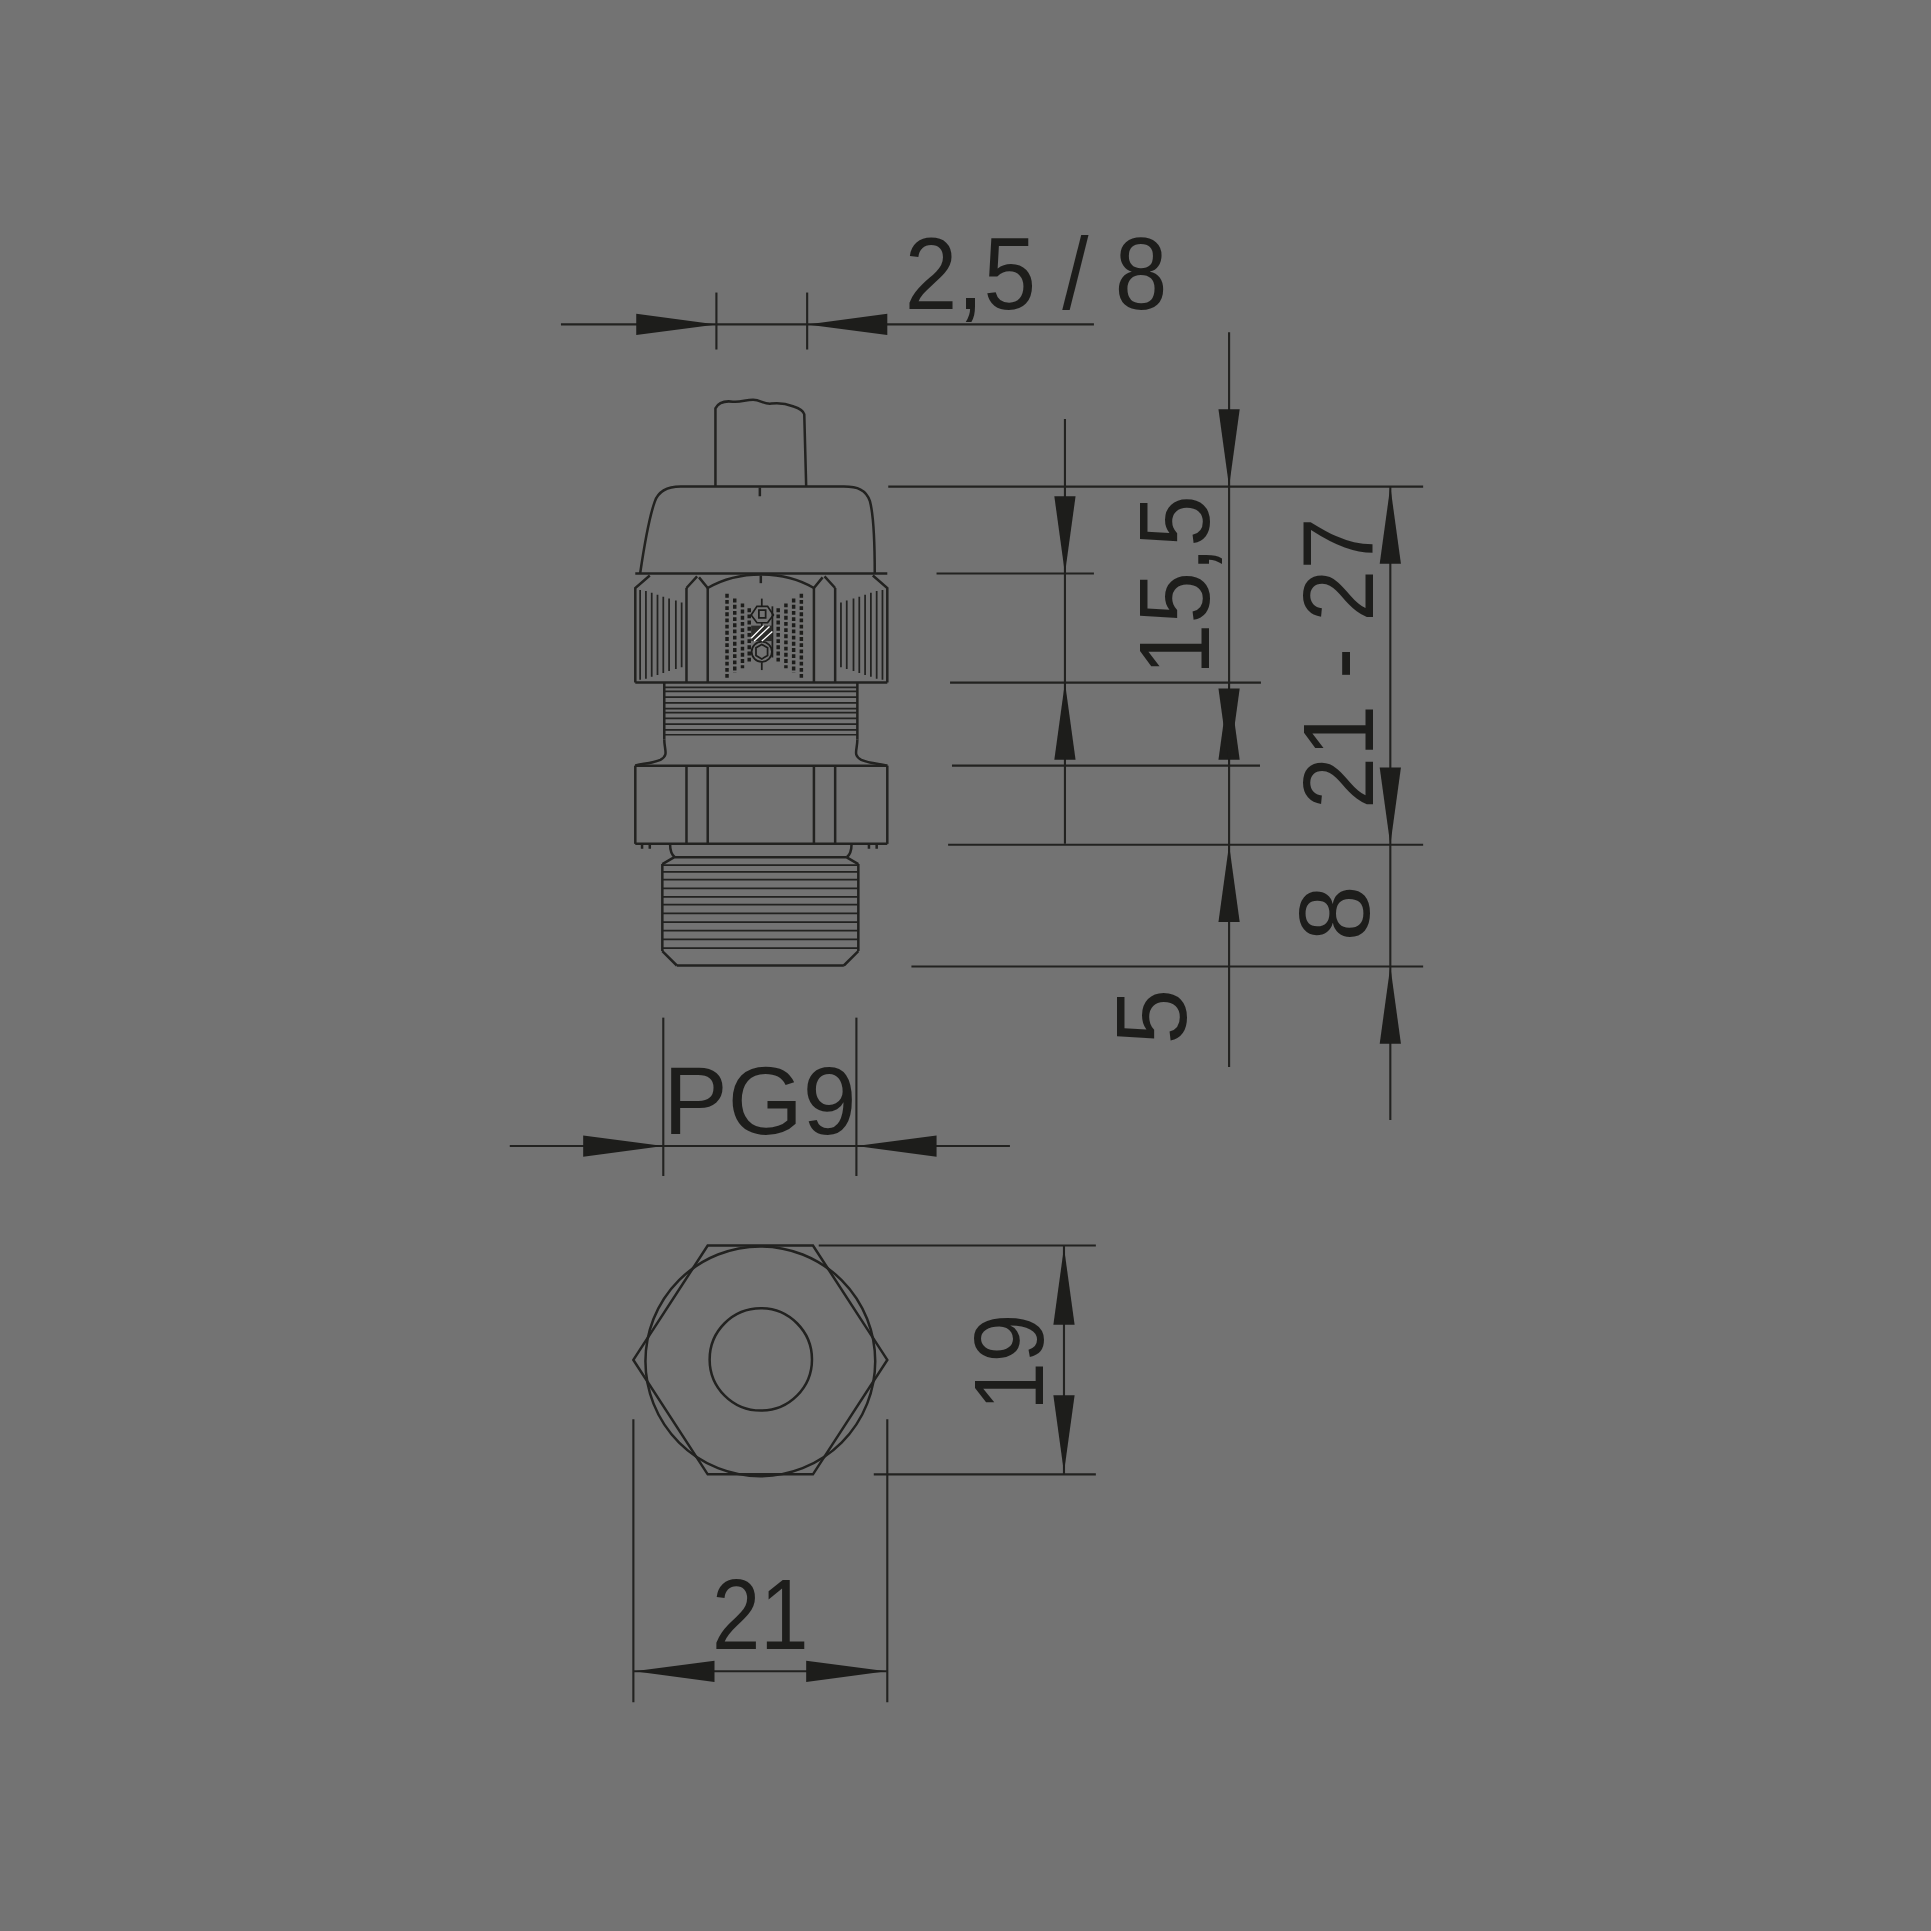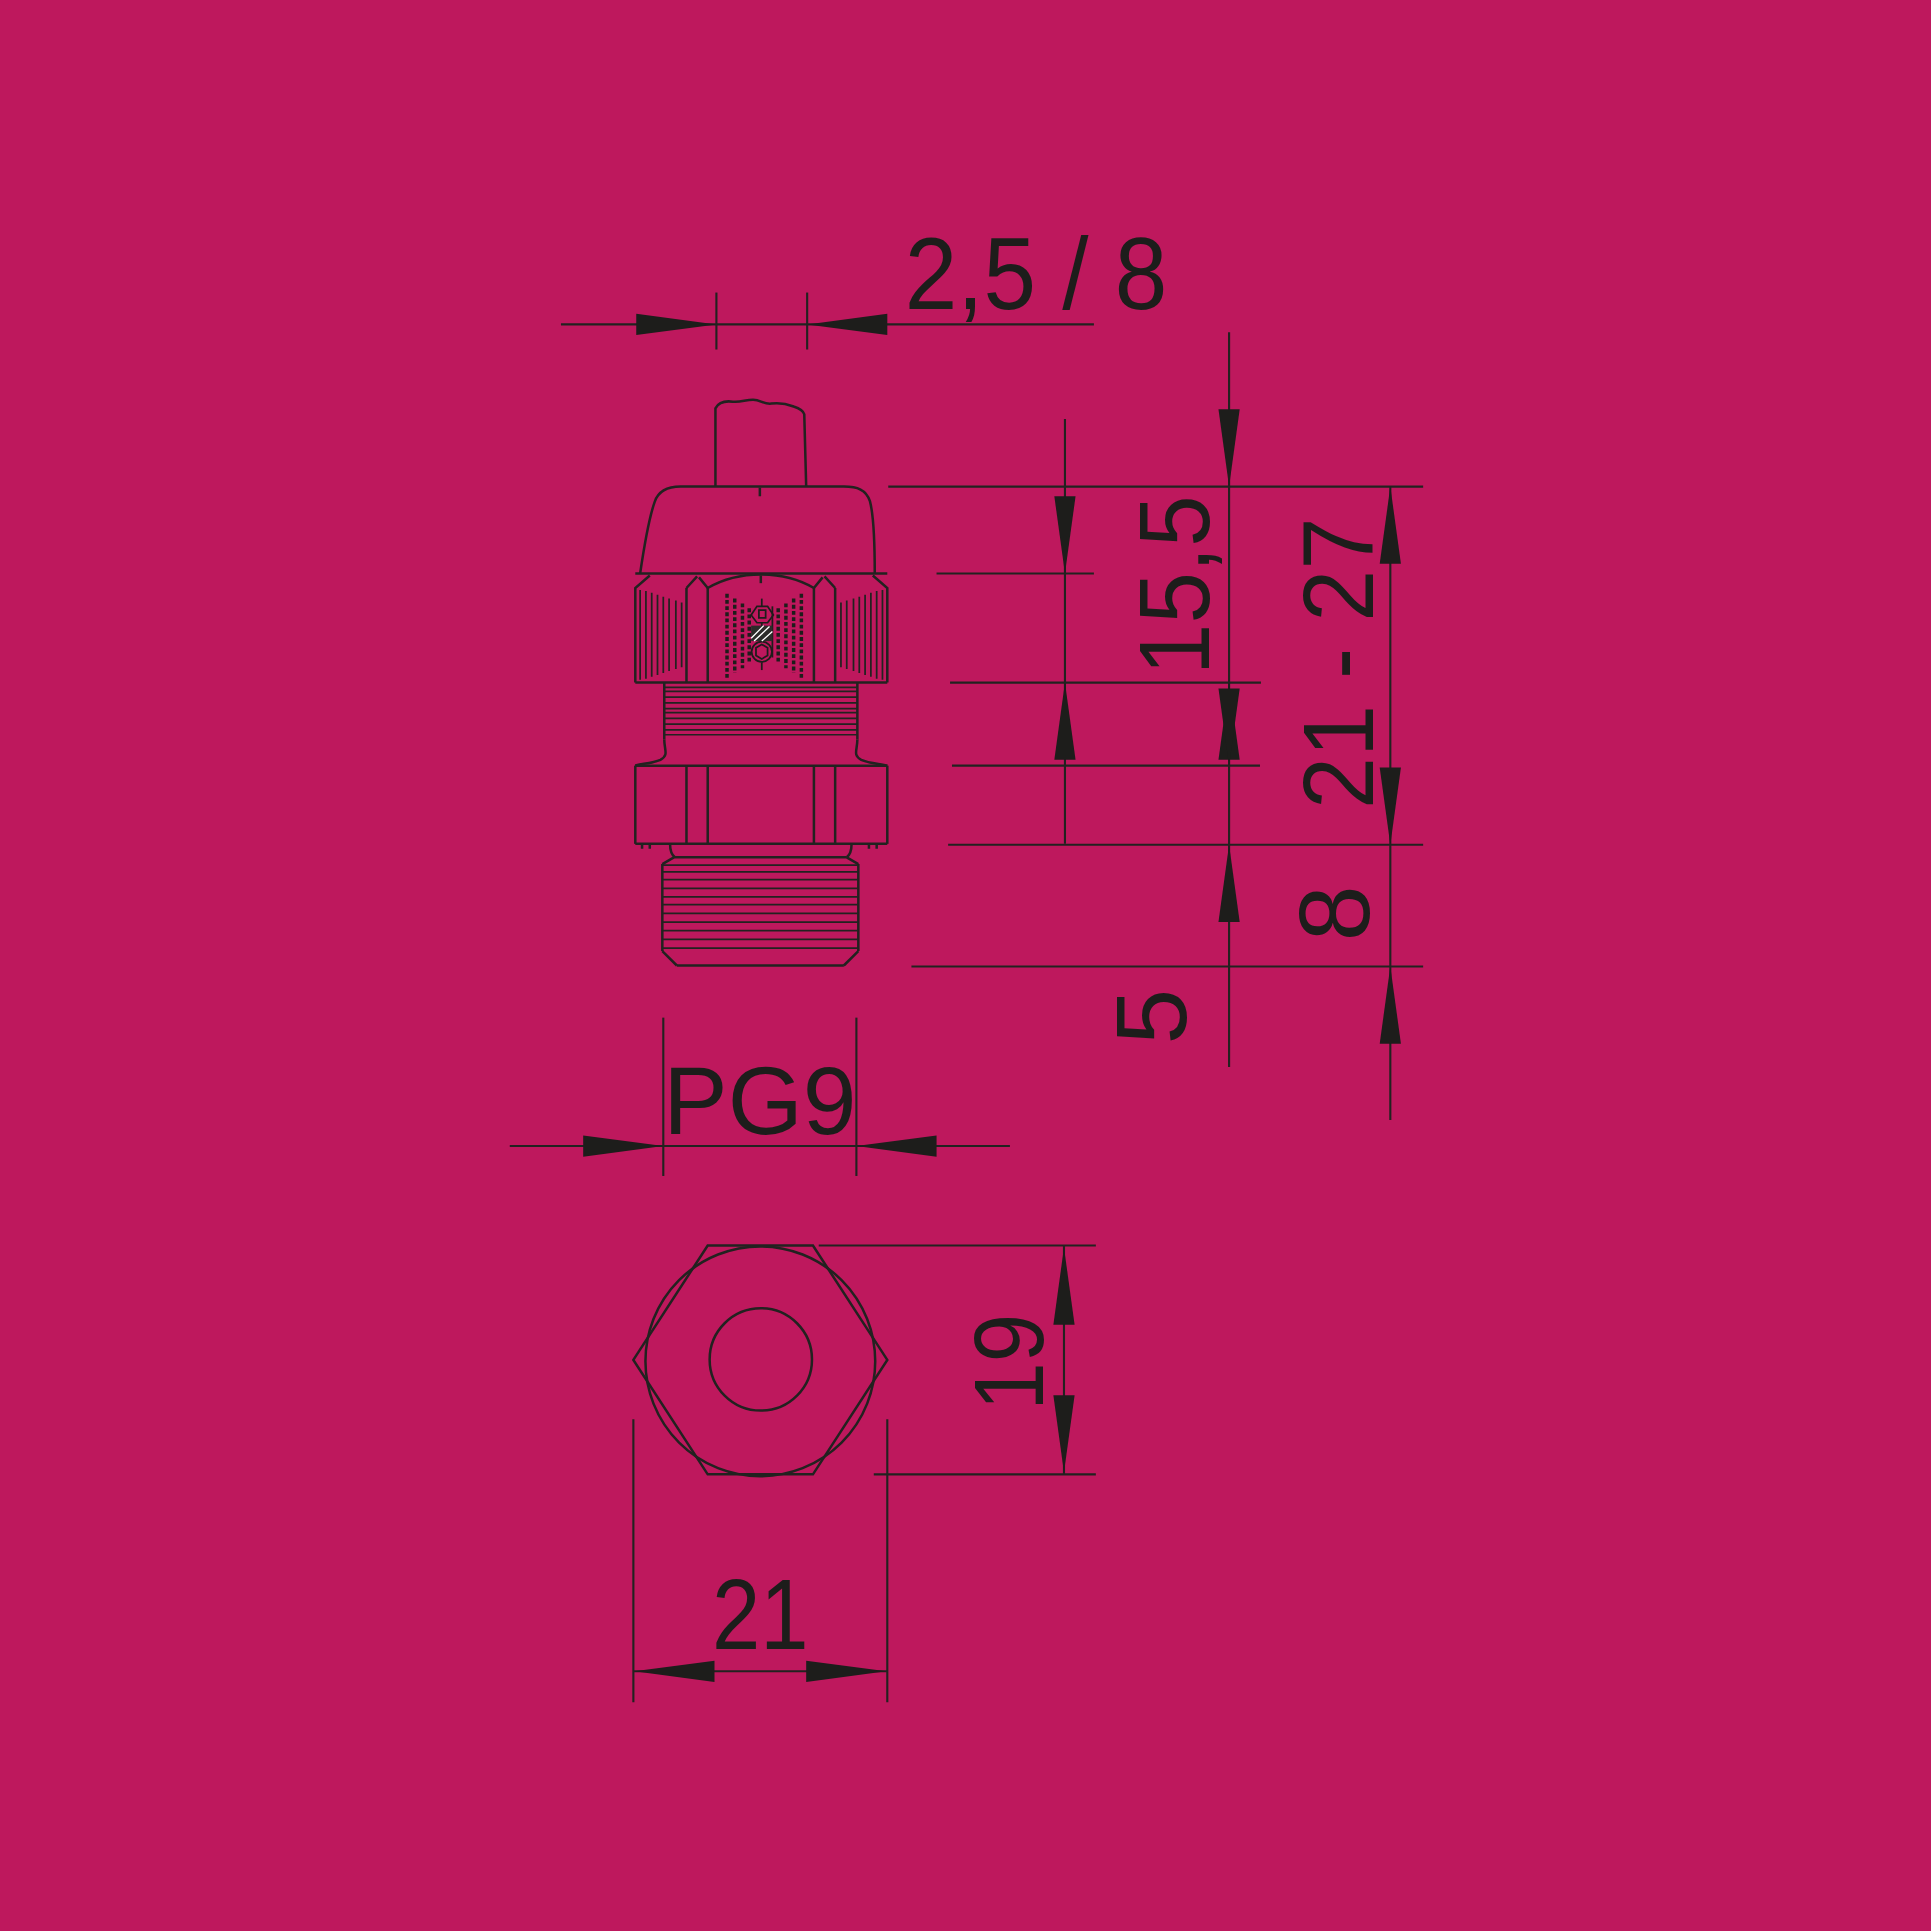--- a/index.html
+++ b/index.html
@@ -1,16 +1,16 @@
 <!DOCTYPE html>
 <html><head>
 <meta charset="utf-8">
 <style>
   html,body{margin:0;padding:0;background:#ffffff;}
-  #page{width:1931px;height:1931px;position:relative;background:#be185d;overflow:hidden;}
+  #page{width:1931px;height:1931px;position:relative;background:#737373;overflow:hidden;}
   svg{position:absolute;top:0;left:0;}
   text{font-family:"Liberation Sans",sans-serif;fill:#1d1d1b;}
 </style>
 </head>
 <body>
 <div id="page">
 <svg width="1931" height="1931" viewBox="0 0 2000 2000">
 
   <g stroke="#222220" stroke-width="2.6" fill="none">
 

